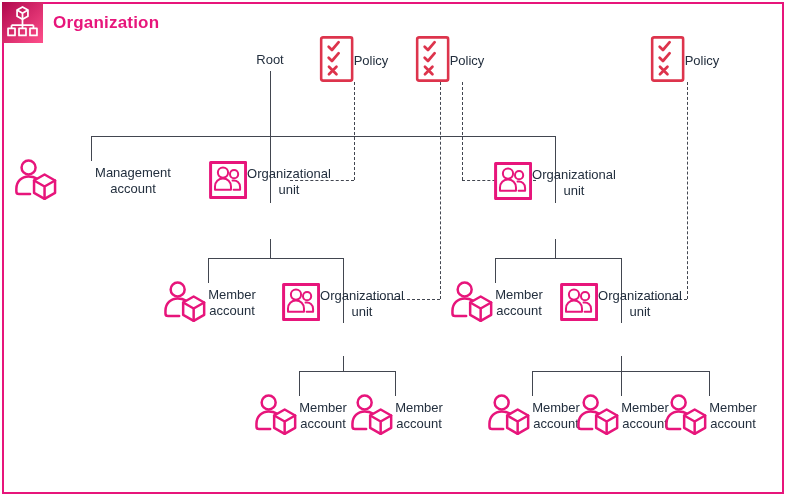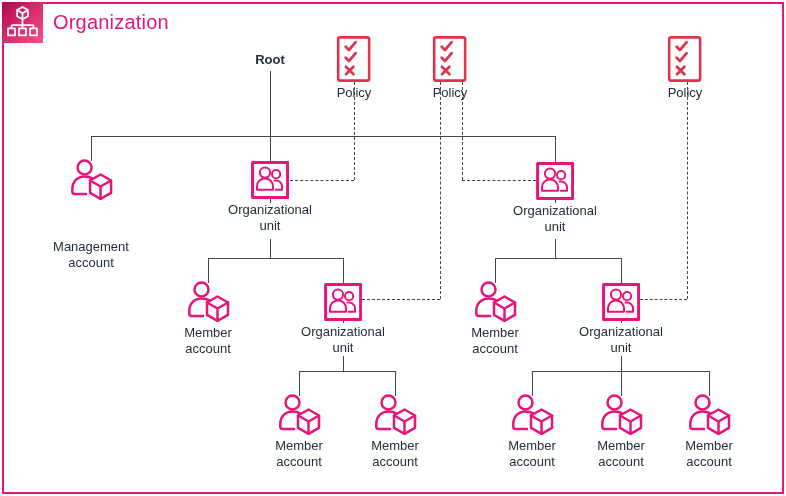--- a/index.html
+++ b/index.html
@@ -9,33 +9,33 @@
   .canvas{
     position:relative; width:786px; height:496px; background:var(--bg);
     font-family:"Liberation Sans", sans-serif; overflow:hidden;
   }
   .frame{position:absolute; inset:2px; border:2px solid var(--pink); pointer-events:none;}
   .org-badge{
     position:absolute; left:2px; top:2px; width:41px; height:41px;
   }
   .org-title{
     position:absolute; left:53px; top:2px; height:41px; line-height:41px;
-    color:var(--pink); font-size:20px; font-weight:400; letter-spacing:.2px;
+    color:var(--pink); font-size:17px; font-weight:700; letter-spacing:.2px;
   }
   .root-label{
     position:absolute; transform:translateX(-50%);
     color:var(--navy); font-size:13px; line-height:15px; white-space:nowrap;
   }
   .hline{position:absolute; height:0; border-top:1.6px solid var(--line);}
   .vline{position:absolute; width:0; border-left:1.6px solid var(--line);}
   .hline.dashed{border-top:1.5px dashed var(--line);}
   .vline.dashed{border-left:1.5px dashed var(--line);}
   .node{
     position:absolute; transform:translateX(-50%);
-    display:flex; flex-direction:column; align-items:center;
+    display:flex; flex-direction:row; align-items:center;
   }
   .node-label{
     margin-top:3px; color:var(--navy); font-size:13px; line-height:15.5px;
     text-align:center; white-space:nowrap;
   }
   .icon-account{color:var(--pink);}
   .icon-ou{color:var(--pink);}
   .icon-policy{color:var(--red);}
 </style>
 </head>
@@ -92,21 +92,21 @@
 
 <div class="canvas">
   <div class="frame"></div>
 
   <svg class="org-badge" width="41" height="41">
     <use href="#sym-org-badge"></use>
   </svg>
 
   <div class="org-title">Organization</div>
 
-  <div class="root-label" style="left: 270px; top: 52px; font-weight: bold;">Root</div>
+  <div class="root-label" style="left: 270px; top: 52px;">Root</div>
 
   <div id="layer">
       <div class="vline" style="left: 270px; top: 71px; height: 65px;"></div>
       <div class="hline" style="left: 91px; top: 136px; width: 464px;"></div>
       <div class="vline" style="left: 91px; top: 136px; height: 25px;"></div>
       <div class="vline" style="left: 270px; top: 136px; height: 67px;"></div>
       <div class="vline" style="left: 555px; top: 136px; height: 67px;"></div>
       <div class="vline" style="left: 270px; top: 239px; height: 19px;"></div>
       <div class="hline" style="left: 208px; top: 258px; width: 135px;"></div>
       <div class="vline" style="left: 208px; top: 258px; height: 25px;"></div>

